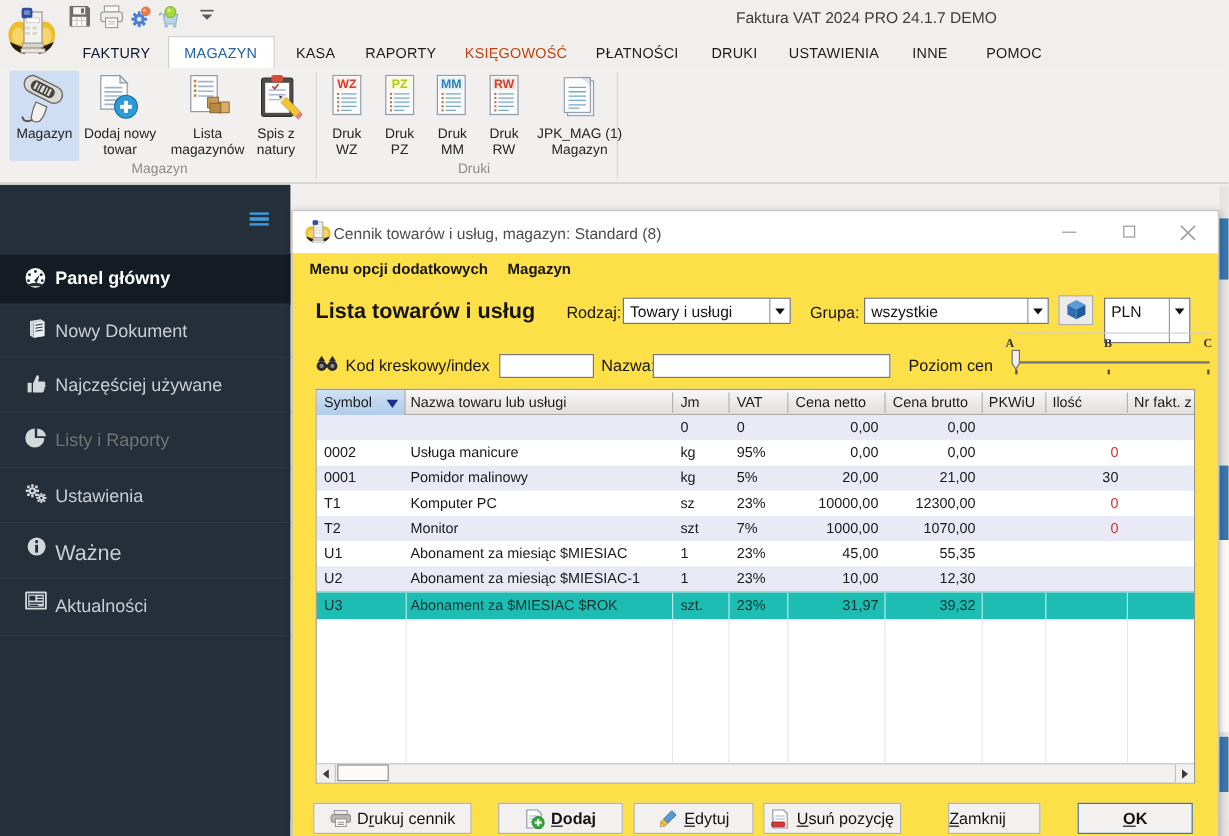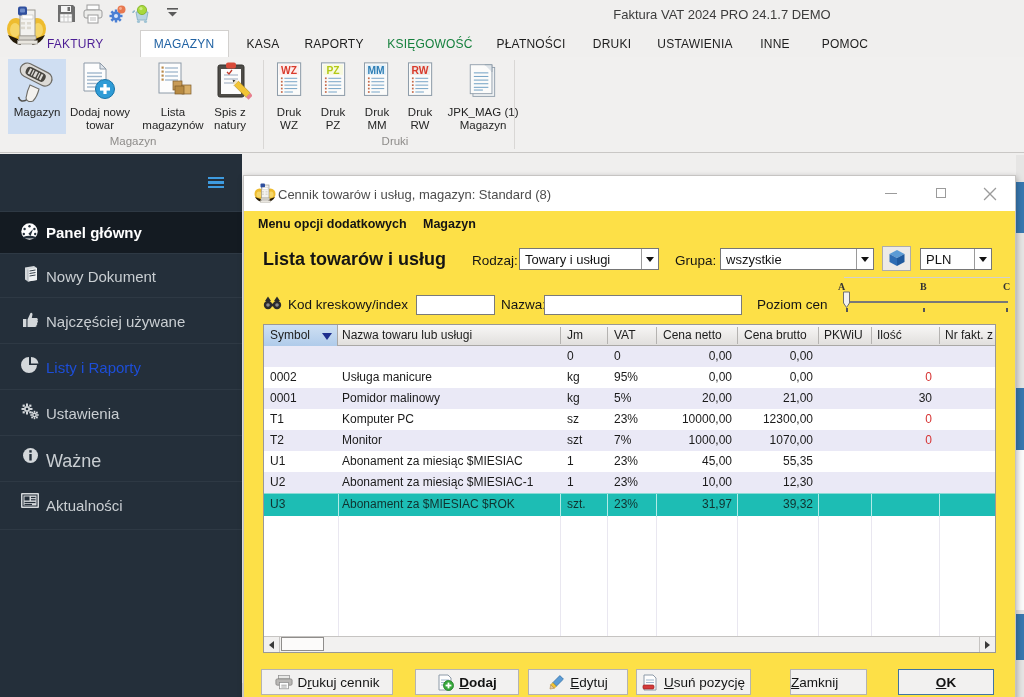--- a/index.html
+++ b/index.html
@@ -78,25 +78,25 @@
   <circle cx="13.5" cy="17.5" r="1.6" fill="#9fc3d4"></circle>
 </svg>
 
 <svg class="abs" style="left:166px;top:8px;" width="13" height="9" viewBox="0 0 13 9">
   <rect x="1" y="0" width="11" height="1.6" fill="#5a5a5a"></rect>
   <path d="M2 4 L11 4 L6.5 8.5 Z" fill="#5a5a5a"></path>
 </svg>
 
 <div class="abs" style="left:0;top:30px;width:1024px;height:27px;background:#f0efee;"></div>
 <div class="abs" style="left:140px;top:30px;width:89px;height:27px;background:#ffffff;border:1px solid #d2d0ce;border-bottom:none;"></div>
-<div class="abs tab" style="left:47px;top:37px;width:100px;text-align:left;font-size:12px;color:#4c1d95;">FAKTURY</div>
+<div class="abs tab" style="left:47px;top:37px;width:100px;text-align:center;font-size:12px;color:#0f172a;">FAKTURY</div>
 <div class="abs tab" style="left:134px;top:37px;width:100px;text-align:center;font-size:12px;color:#2062a3;">MAGAZYN</div>
 <div class="abs tab" style="left:213px;top:37px;width:100px;text-align:center;font-size:12px;color:#1d1d1d;">KASA</div>
 <div class="abs tab" style="left:284px;top:37px;width:100px;text-align:center;font-size:12px;color:#1d1d1d;">RAPORTY</div>
-<div class="abs tab" style="left:380px;top:37px;width:100px;text-align:center;font-size:12px;color:#15803d;">KSIĘGOWOŚĆ</div>
+<div class="abs tab" style="left:380px;top:37px;width:100px;text-align:center;font-size:12px;color:#c2410c;">KSIĘGOWOŚĆ</div>
 <div class="abs tab" style="left:481px;top:37px;width:100px;text-align:center;font-size:12px;color:#1d1d1d;">PŁATNOŚCI</div>
 <div class="abs tab" style="left:562px;top:37px;width:100px;text-align:center;font-size:12px;color:#1d1d1d;">DRUKI</div>
 <div class="abs tab" style="left:645px;top:37px;width:100px;text-align:center;font-size:12px;color:#1d1d1d;">USTAWIENIA</div>
 <div class="abs tab" style="left:725px;top:37px;width:100px;text-align:center;font-size:12px;color:#1d1d1d;">INNE</div>
 <div class="abs tab" style="left:795px;top:37px;width:100px;text-align:center;font-size:12px;color:#1d1d1d;">POMOC</div>
 
 <div class="abs" style="left:0;top:57px;width:1024px;height:96px;background:#f1f0ef;border-bottom:1px solid #c9c7c5;"></div>
 <div class="abs" style="left:263px;top:60px;width:1px;height:89px;background:#d9d7d5;"></div>
 <div class="abs" style="left:514px;top:60px;width:1px;height:89px;background:#d9d7d5;"></div>
 <div class="abs" style="left:8px;top:59px;width:58px;height:75px;background:#cfdef2;"></div>
@@ -275,21 +275,21 @@
 <div class="abs" style="left:0;top:154px;width:242px;height:543px;background:#242f3a;"></div>
 <div class="abs" style="left:208px;top:177px;width:16px;height:12px;">
   <div style="height:2.4px;background:#3e9bdf;margin-bottom:2.1px;"></div>
   <div style="height:2.4px;background:#3e9bdf;margin-bottom:2.1px;"></div>
   <div style="height:2.4px;background:#3e9bdf;"></div>
 </div>
 <div class="abs" style="left:0;top:211px;width:242px;height:43px;background:#141b22;border-top:1px solid #2e3944;border-bottom:1px solid #2e3944;"></div>
 <div class="abs" style="left:46px;top:224px;font-size:15px;font-weight:bold;color:#ffffff;">Panel główny</div>
 <div class="abs" style="left:46px;top:268px;font-size:15px;color:#c9ced2;">Nowy Dokument</div>
 <div class="abs" style="left:46px;top:313px;font-size:15px;color:#c9ced2;">Najczęściej używane</div>
-<div class="abs" style="left:46px;top:359px;font-size:15px;color:#1d4ed8;">Listy i Raporty</div>
+<div class="abs" style="left:46px;top:359px;font-size:15px;color:#737373;">Listy i Raporty</div>
 <div class="abs" style="left:46px;top:405px;font-size:15px;color:#c9ced2;">Ustawienia</div>
 <div class="abs" style="left:46px;top:451px;font-size:18px;color:#c9ced2;">Ważne</div>
 <div class="abs" style="left:46px;top:497px;font-size:15px;color:#c9ced2;">Aktualności</div>
 <div class="abs" style="left:0;top:297px;width:242px;height:1px;background:#2e3944;"></div>
 <div class="abs" style="left:0;top:343px;width:242px;height:1px;background:#2e3944;"></div>
 <div class="abs" style="left:0;top:389px;width:242px;height:1px;background:#2e3944;"></div>
 <div class="abs" style="left:0;top:435px;width:242px;height:1px;background:#2e3944;"></div>
 <div class="abs" style="left:0;top:481px;width:242px;height:1px;background:#2e3944;"></div>
 <div class="abs" style="left:0;top:529px;width:242px;height:1px;background:#2e3944;"></div>
 
@@ -413,21 +413,21 @@
         <span>wszystkie</span>
         <i></i>
         <b></b>
       </div>
   <div class="abs" style="left:638px;top:70px;width:29px;height:25px;background:#eceae8;border:1px solid #aeacaa;"></div>
   <svg class="abs" style="left:644px;top:73px;" width="18" height="18" viewBox="0 0 18 18">
     <path d="M9 1 L16.5 5 L9 9 L1.5 5 Z" fill="#5b9bd5"></path>
     <path d="M1.5 5 L9 9 L9 17 L1.5 13 Z" fill="#2e6db4"></path>
     <path d="M16.5 5 L9 9 L9 17 L16.5 13 Z" fill="#1f5a9e"></path>
   </svg>
-  <div class="abs combo" style="left:676px;top:72px;width:72px;height:22px;">
+  <div class="abs combo" style="left:676px;top:72px;width:72px;height:38px;">
         <span>PLN</span>
         <i></i>
         <b></b>
       </div>
   <svg class="abs" style="left:19px;top:119px;" width="19" height="17" viewBox="0 0 19 17">
     <g fill="#2b2b2b">
       <path d="M2 6 L5 1.5 L8 6 Z"></path>
           <path d="M11 6 L14 1.5 L17 6 Z"></path>
       <circle cx="5" cy="10" r="4.2"></circle>
           <circle cx="14" cy="10" r="4.2"></circle>

